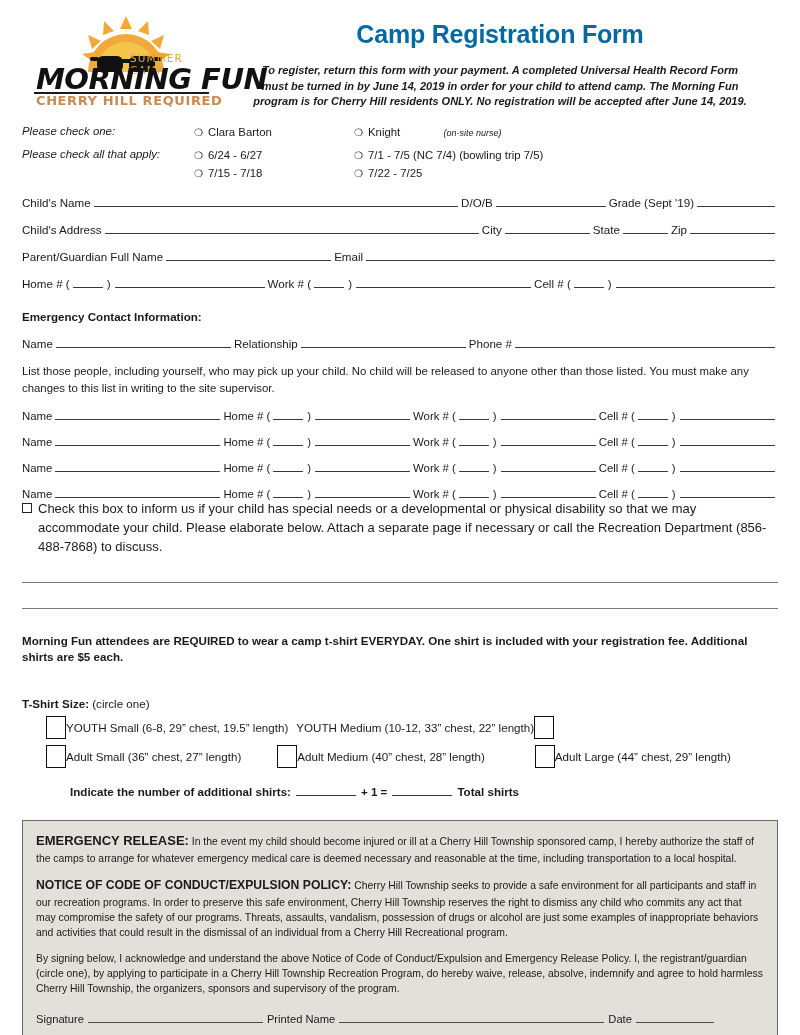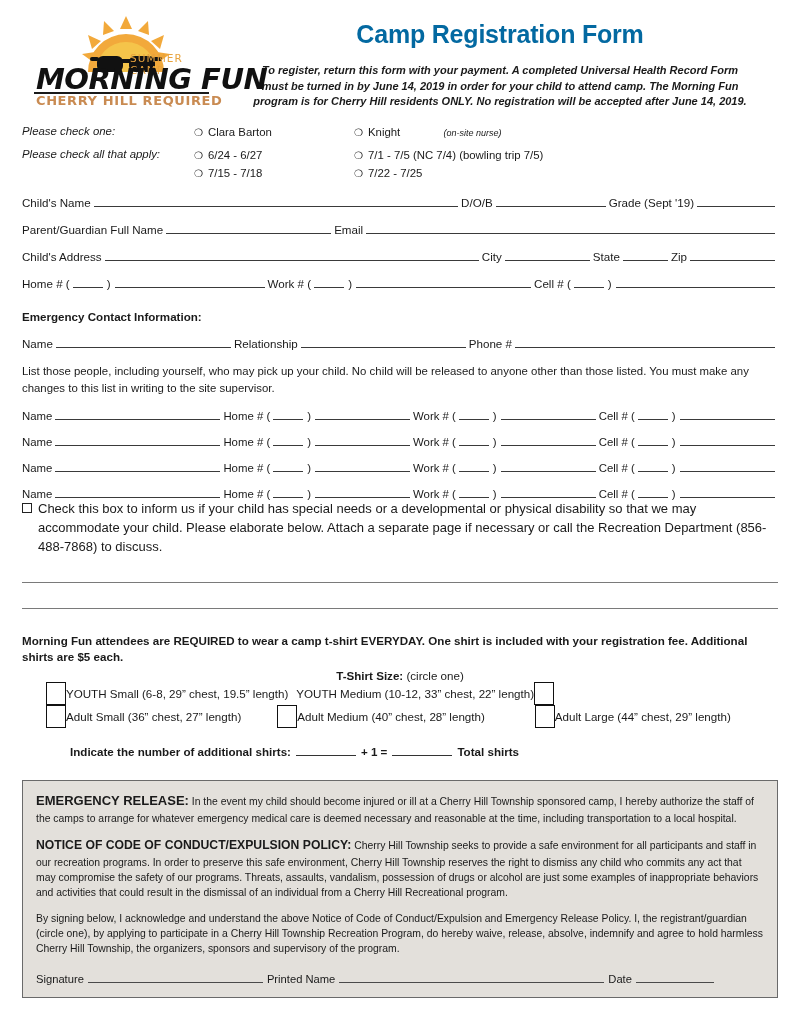--- a/index.html
+++ b/index.html
@@ -208,29 +208,29 @@
   }
 
   .bold-para {
     font-size: 11.6px;
     font-weight: bold;
     line-height: 1.42;
     margin-top: 24px;
   }
   .tshirt-head {
     font-size: 11.6px;
-    margin-top: 4px;
-    text-align: center;
+    margin-top: 32px;
   }
   .tshirt-head b { font-weight: bold; }
 
   .size-row {
     display: flex;
     align-items: center;
     font-size: 11.6px;
+    margin-top: 6px;
     padding-left: 24px;
   }
   .sqbox {
     width: 20px;
     height: 23px;
     border: 1.8px solid #111;
     background: #fff;
     flex: 0 0 auto;
     box-sizing: border-box;
   }
@@ -369,35 +369,35 @@
   <div class="fieldrow">
     <span class="flabel">Child's Name</span>
     <span class="fline grow"></span>
     <span class="flabel">D/O/B</span>
     <span class="fline w110"></span>
     <span class="flabel">Grade (Sept '19)</span>
     <span class="fline w78"></span>
   </div>
 
   <div class="fieldrow">
-    <span class="flabel">Parent/Guardian Full Name</span>
-    <span class="fline w165"></span>
-    <span class="flabel">Email</span>
-    <span class="fline grow"></span>
-  </div>
-
-  <div class="fieldrow">
     <span class="flabel">Child's Address</span>
     <span class="fline grow"></span>
     <span class="flabel">City</span>
     <span class="fline w85"></span>
     <span class="flabel">State</span>
     <span class="fline w45"></span>
     <span class="flabel">Zip</span>
     <span class="fline w85"></span>
+  </div>
+
+  <div class="fieldrow">
+    <span class="flabel">Parent/Guardian Full Name</span>
+    <span class="fline w165"></span>
+    <span class="flabel">Email</span>
+    <span class="fline grow"></span>
   </div>
 
   <div class="fieldrow">
     <span class="flabel">Home # (</span>
     <span class="fline w30"></span>
     <span class="paren">)</span>
     <span class="fline w150"></span>
     <span class="flabel">Work # (</span>
     <span class="fline w30"></span>
     <span class="paren">)</span>

